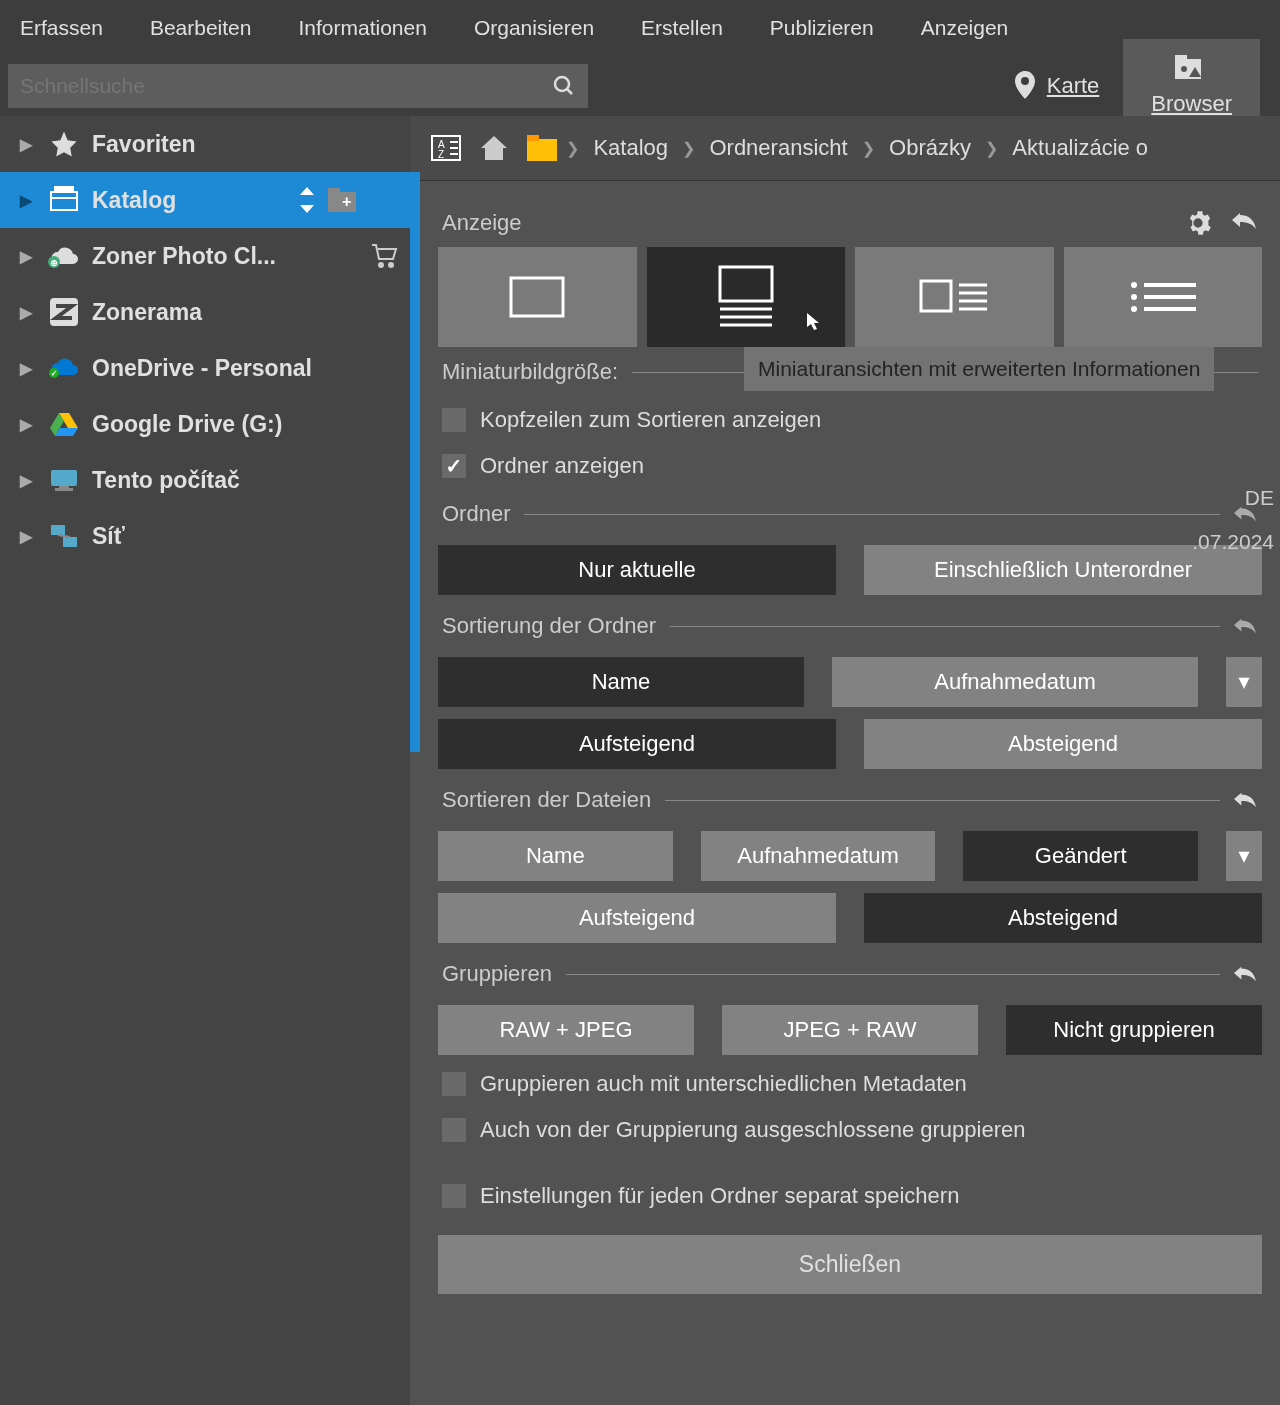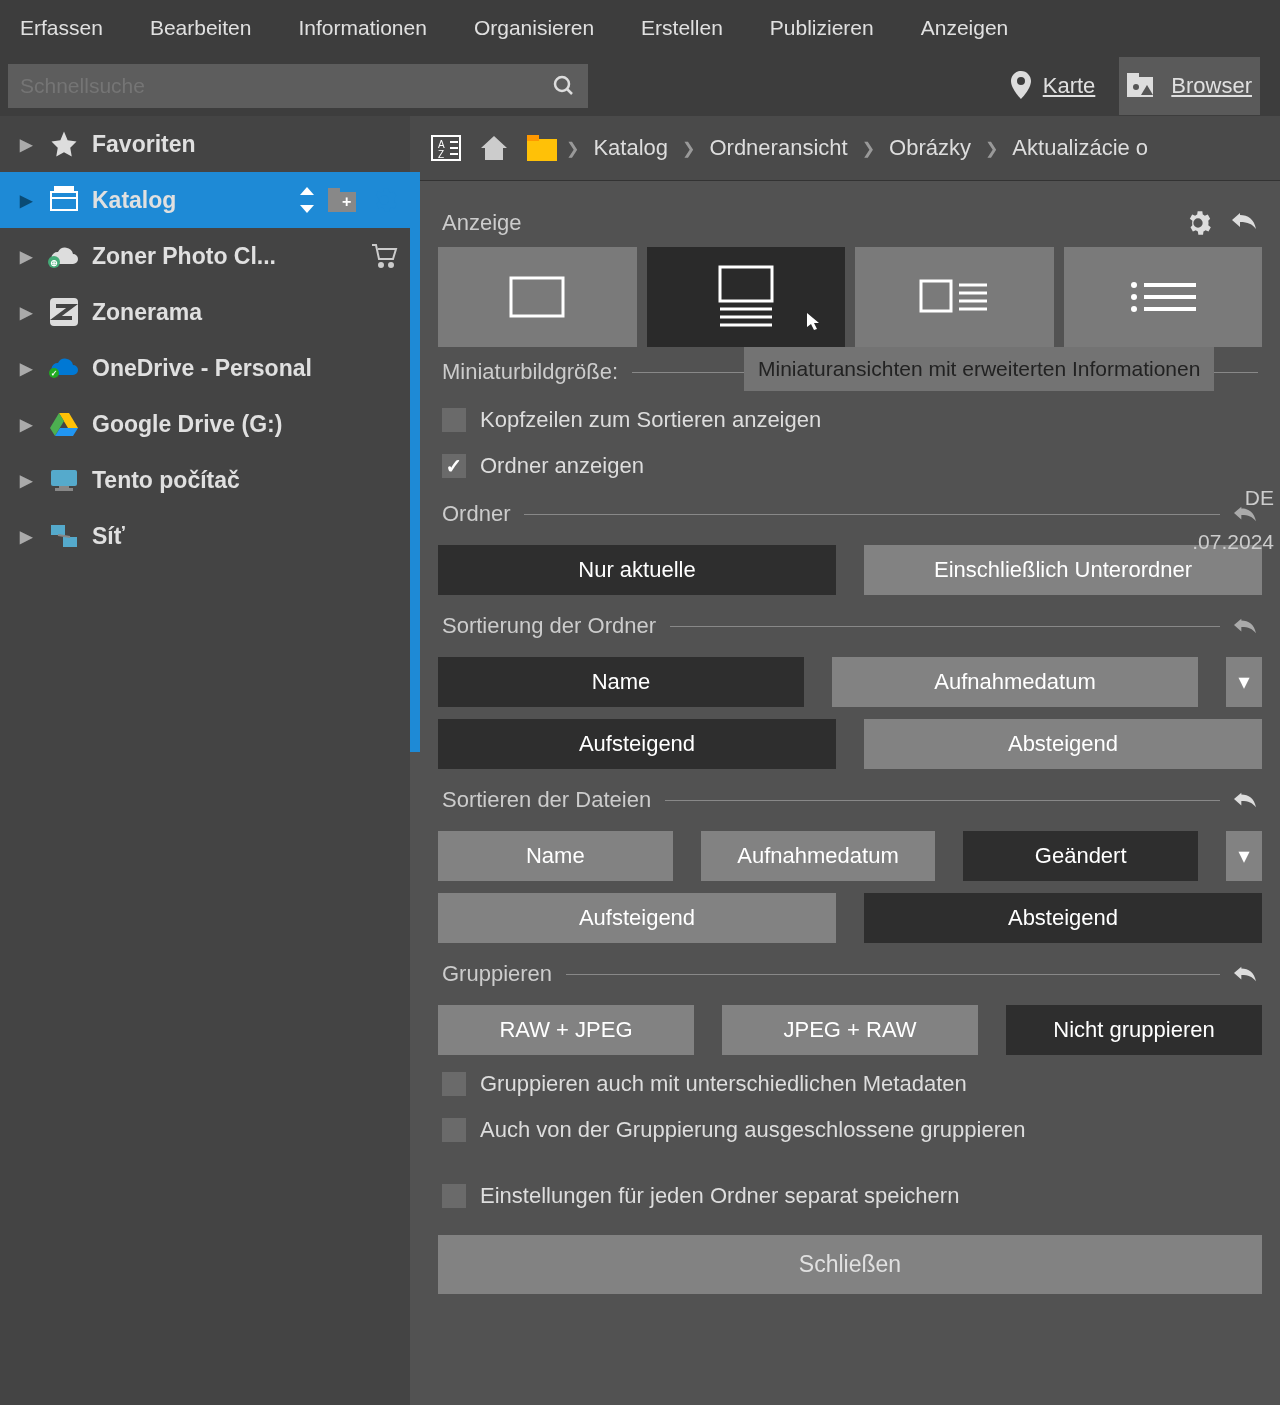--- a/index.html
+++ b/index.html
@@ -8,21 +8,21 @@
 .menubar { display: flex; gap: 15px; padding: 6px 4px; background: #3d3d3d; }
 .menubar-item { padding: 10px 16px; font-size: 21px; color: #e0e0e0; cursor: pointer; }
 
 .top-row { display: flex; align-items: center; height: 60px; background: #3d3d3d; padding: 0 8px; }
 .search-box { position: relative; width: 580px; height: 44px; background: #5d5d5d; display: flex; align-items: center; padding: 0 12px; }
 .search-box input { background: transparent; border: none; color: #bbb; font-size: 21px; width: 100%; outline: none; }
 .search-box .search-icon { position: absolute; right: 12px; font-size: 22px; color: #ddd; }
 
 .top-right { margin-left: auto; display: flex; align-items: center; gap: 24px; padding-right: 12px; text-decoration: underline; }
 .top-right-item { display: flex; align-items: center; gap: 10px; font-size: 22px; color: #e0e0e0; cursor: pointer; }
-.top-right-item.active { background: #5a5a5a; padding: 16px 8px; }
+.top-right-item.active { background: #5a5a5a; padding: 16px 28px; flex-direction: column; }
 
 .main { display: flex; height: calc(100% - 112px); }
 .sidebar { width: 410px; background: #444; }
 .sidebar-item { display: flex; align-items: center; gap: 12px; padding: 12px 12px 12px 20px; font-size: 23px; font-weight: 600; cursor: pointer; }
 .sidebar-item.selected { background: #1e8ad6; }
 .sidebar-arrow { color: #aaa; font-size: 16px; width: 16px; }
 .sidebar-item.selected .sidebar-arrow { color: #0a4b75; }
 .sidebar-icon { width: 32px; height: 32px; display: inline-flex; align-items: center; justify-content: center; }
 .sort-btns { margin-left: auto; display: flex; align-items: center; gap: 12px; }
 

